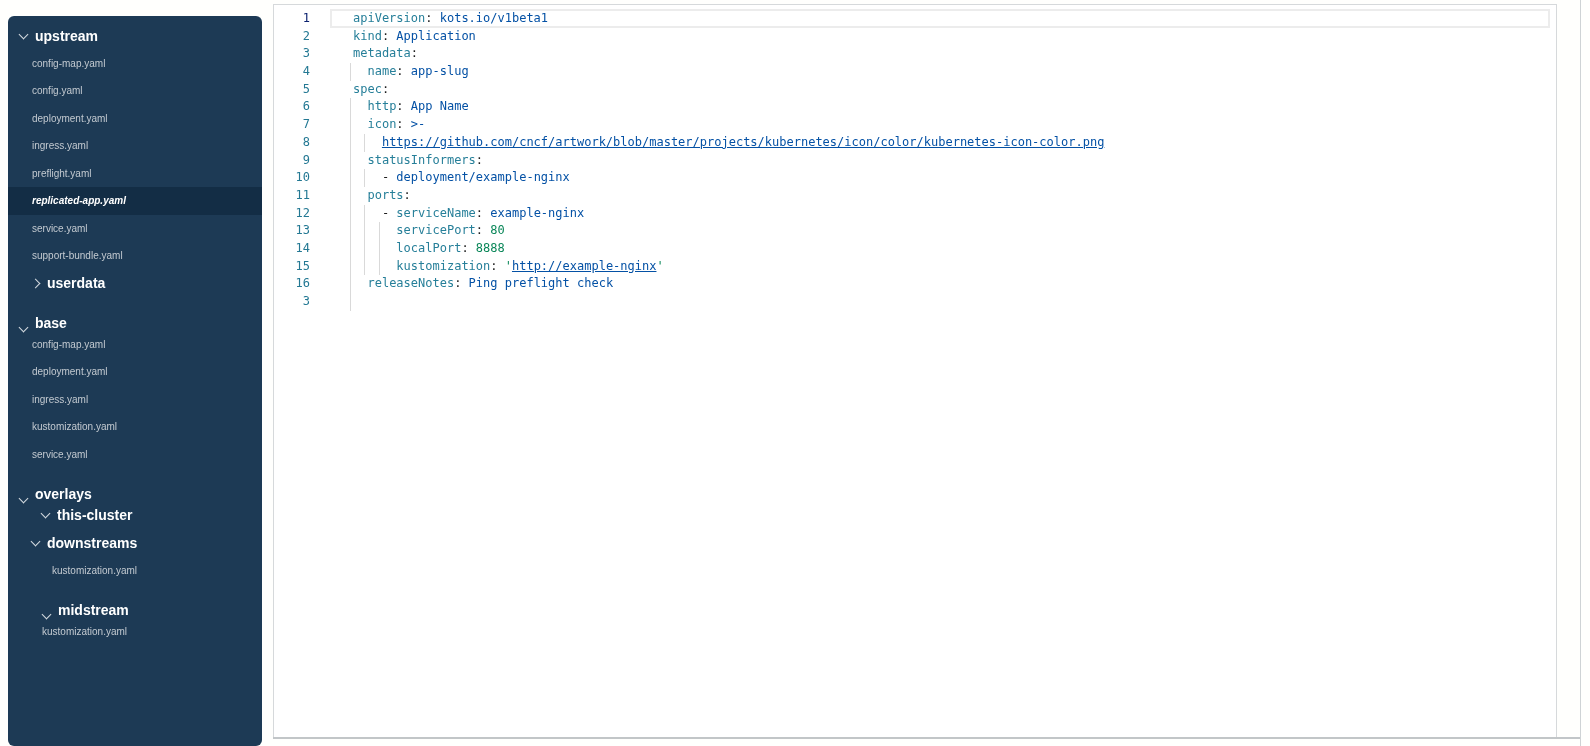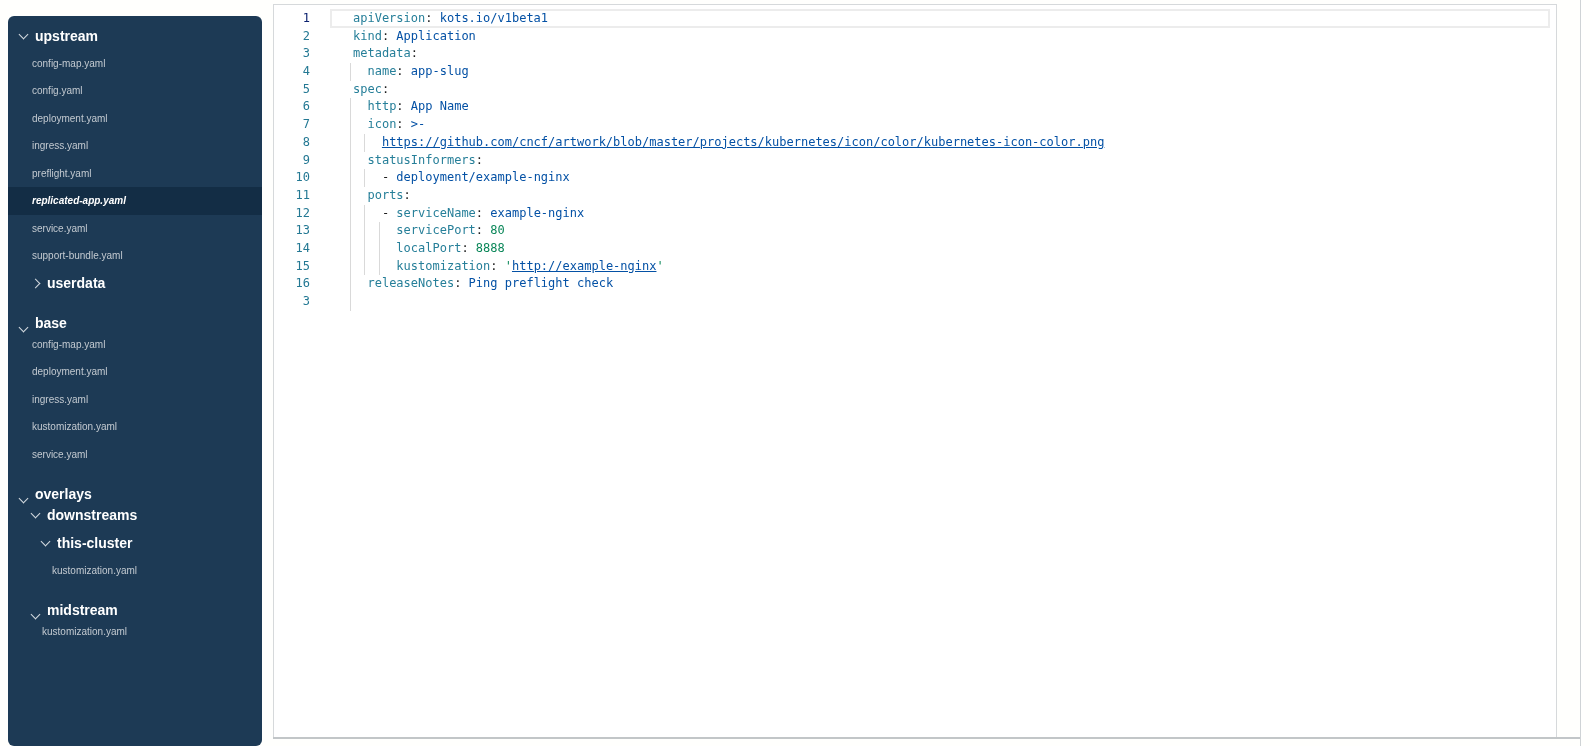--- a/index.html
+++ b/index.html
@@ -107,32 +107,32 @@
       <div class="tree-row" style="padding-left: 24px;">
         <span>kustomization.yaml</span>
       </div>
       <div class="tree-row" style="padding-left: 24px;">
         <span>service.yaml</span>
       </div>
       <div class="tree-row folder gapped" style="padding-left: 12px;">
         <span class="chev down"></span>
         <span>overlays</span>
       </div>
+      <div class="tree-row folder" style="padding-left: 34px;">
+        <span class="chev down"></span>
+        <span>this-cluster</span>
+      </div>
       <div class="tree-row folder" style="padding-left: 24px;">
         <span class="chev down"></span>
         <span>downstreams</span>
-      </div>
-      <div class="tree-row folder" style="padding-left: 34px;">
-        <span class="chev down"></span>
-        <span>this-cluster</span>
       </div>
       <div class="tree-row" style="padding-left: 44px;">
         <span>kustomization.yaml</span>
       </div>
-      <div class="tree-row folder gapped" style="padding-left: 24px;">
+      <div class="tree-row folder gapped" style="padding-left: 24px; margin-left: 11px;">
         <span class="chev down"></span>
         <span>midstream</span>
       </div>
       <div class="tree-row" style="padding-left: 34px;">
         <span>kustomization.yaml</span>
       </div>
     </aside>
 
   <main class="editor">
     <div class="lines" id="lines">

